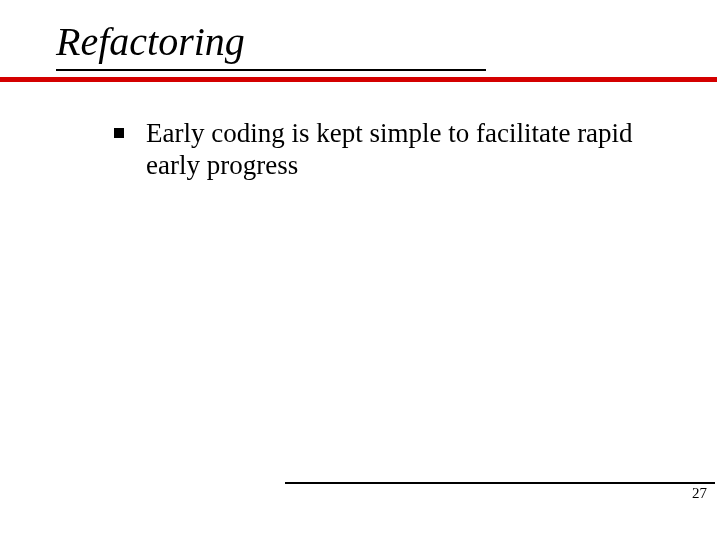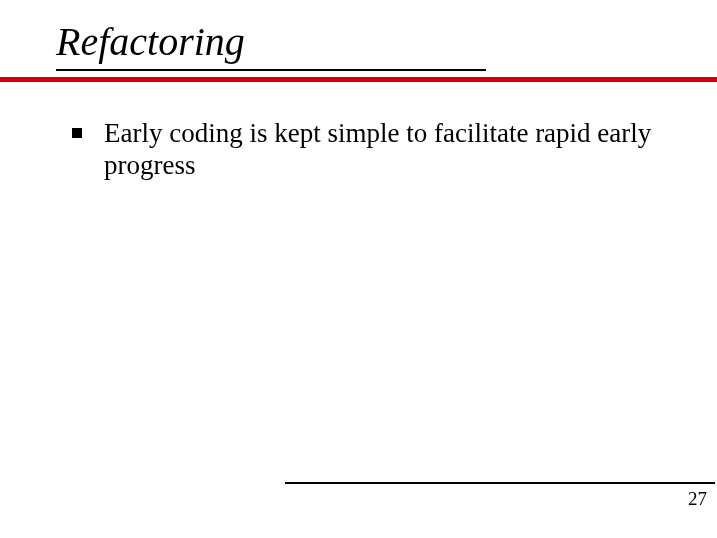--- a/index.html
+++ b/index.html
@@ -2,34 +2,34 @@
 <html><head>
 <meta charset="utf-8">
 <style>
   * { margin: 0; padding: 0; box-sizing: border-box; }
   html, body { width: 717px; height: 538px; background: #fff; font-family: "Times New Roman", Times, serif; color: #000; }
   .slide { position: relative; width: 717px; height: 538px; }
   .title-wrap { padding: 18px 0 0 56px; }
   .title { font-style: italic; font-size: 40px; font-weight: 400; }
   .title-underline { margin-top: 4px; width: 430px; height: 2px; background: #000; margin-left: 56px; }
   .red-rule { margin-top: 6px; width: 717px; height: 5px; background: #d40000; }
-  .content { padding: 36px 40px 0 72px; }
+  .content { padding: 36px 40px 0 114px; }
   .bullets { list-style: none; }
   .bullets > li { position: relative; font-size: 27px; line-height: 1.18; margin-bottom: 2px; padding-left: 32px; }
   .bullets > li::before {
     content: "";
     position: absolute;
     left: 0;
     top: 10px;
     width: 10px;
     height: 10px;
     background: #000;
   }
   .footer-rule { position: absolute; left: 285px; bottom: 54px; width: 430px; height: 2px; background: #000; }
-  .page-num { position: absolute; right: 10px; bottom: 28px; font-size: 19px; }
+  .page-num { position: absolute; right: 10px; bottom: 36px; font-size: 15px; }
 </style>
 </head>
 <body>
 
 <div class="slide">
   <div class="title-wrap">
     <h1 class="title">Refactoring</h1>
   </div>
   <div class="title-underline"></div>
   <div class="red-rule"></div>

